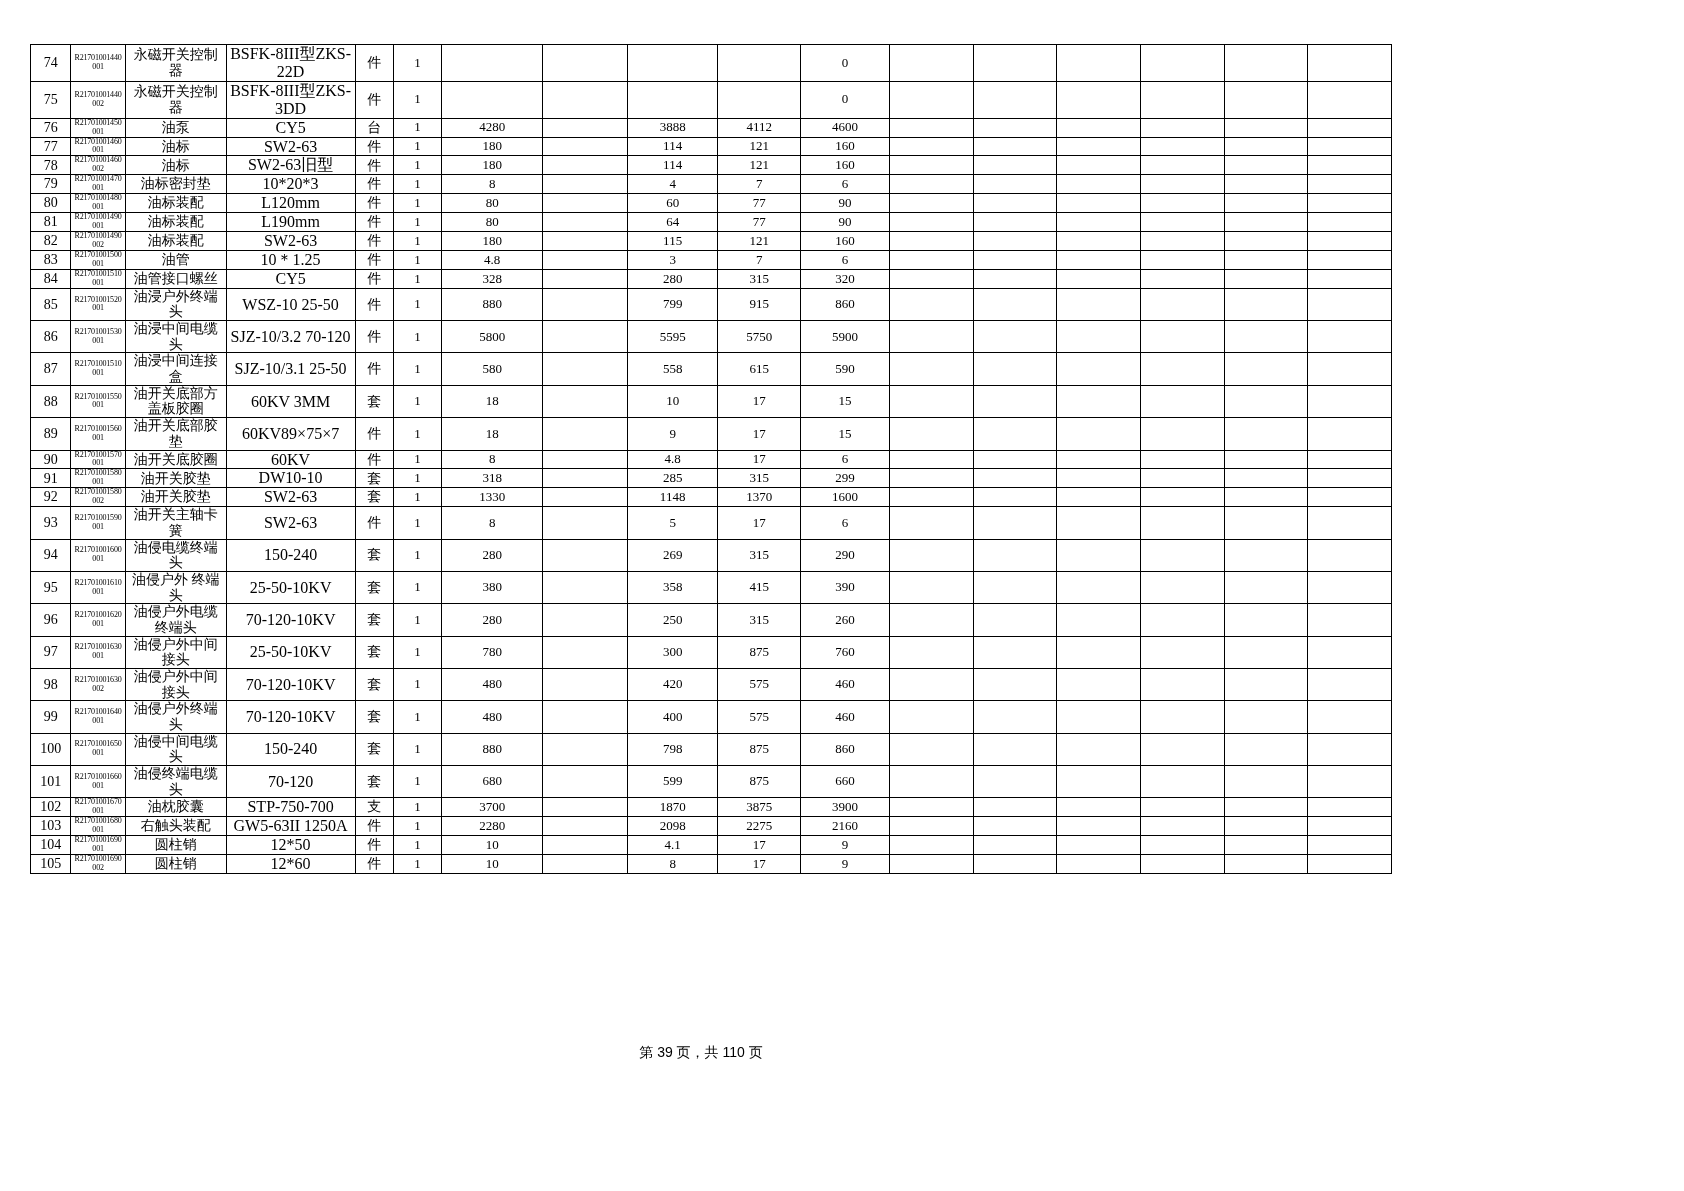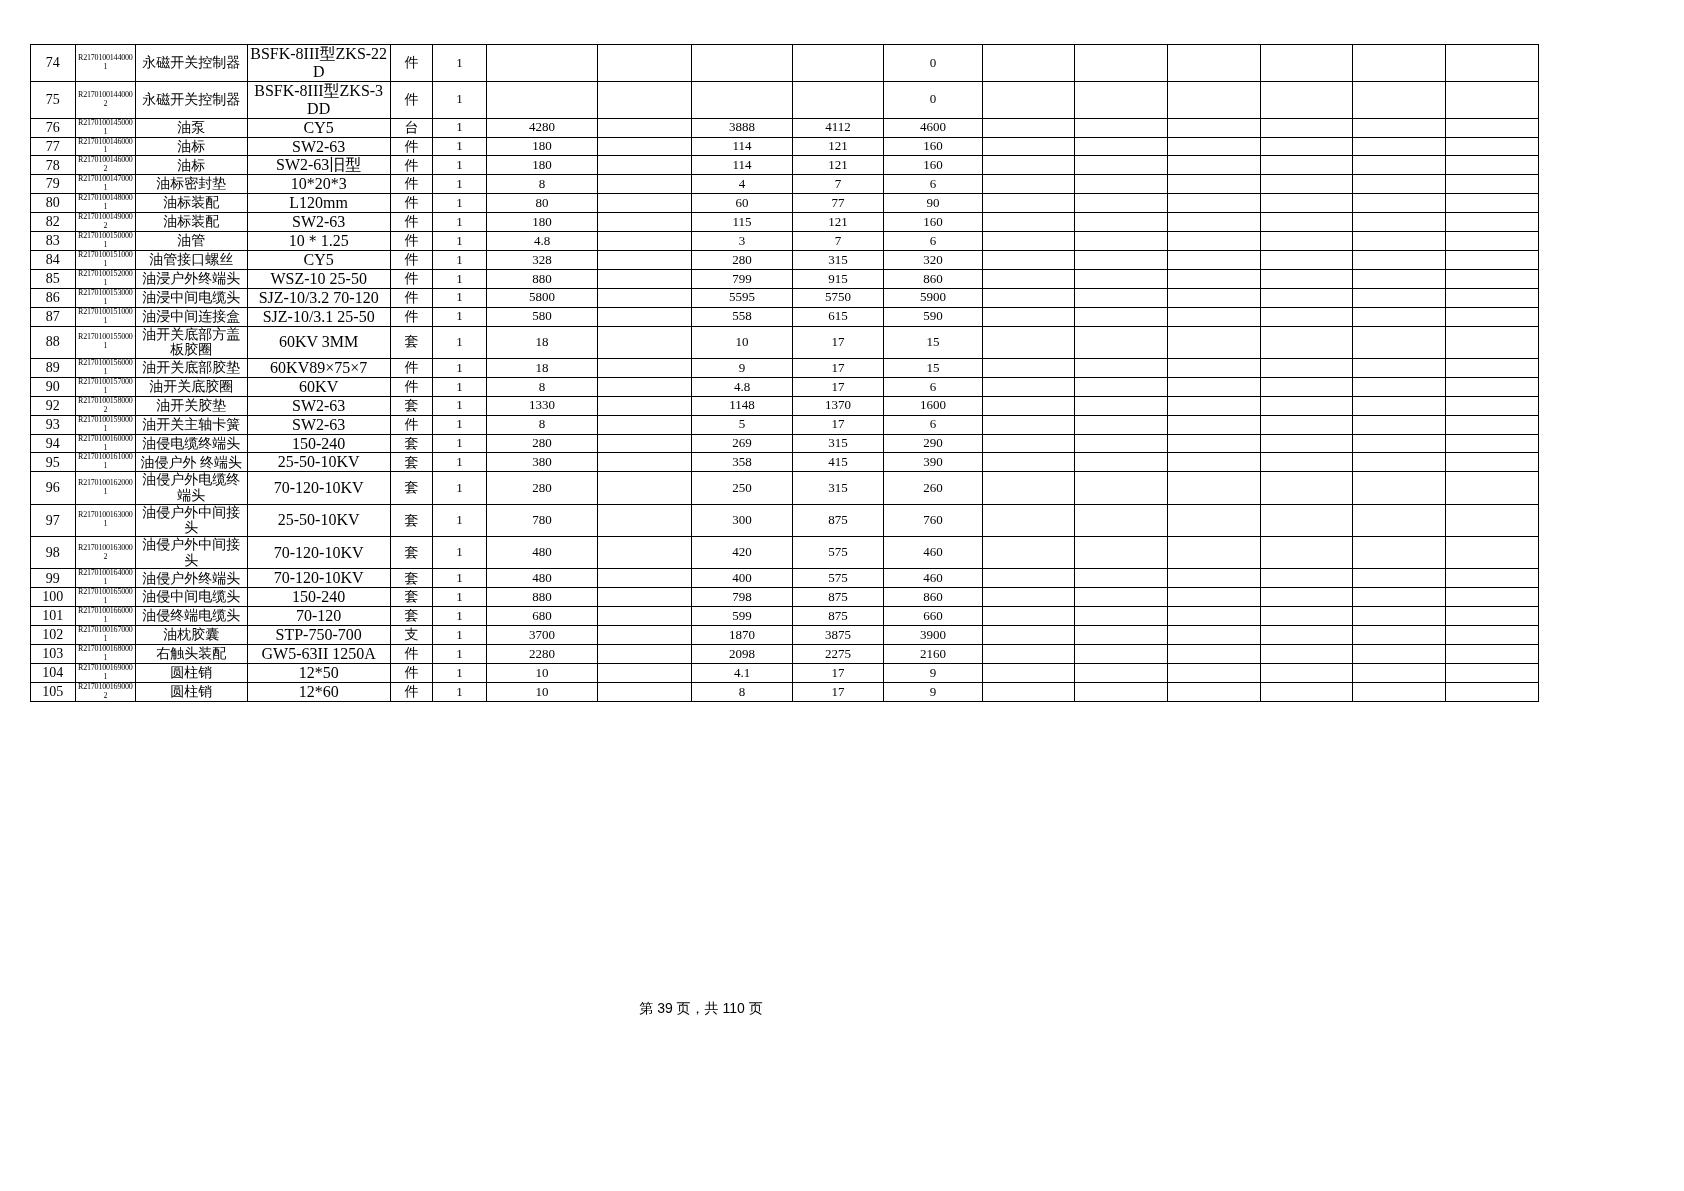--- a/index.html
+++ b/index.html
@@ -22,21 +22,21 @@
   }
   .table-wrap {
     position: absolute;
     left: 30px;
     top: 44px;
     width: 1509px;
   }
   table.sheet {
     border-collapse: collapse;
     table-layout: fixed;
-    width: 1509px;
+    width: 1362px;
     font-size: 13px;
   }
   table.sheet td {
     border: 1px solid #000000;
     padding: 0 2px;
     text-align: center;
     vertical-align: middle;
     line-height: 1.12;
     overflow: hidden;
     word-break: break-all;
@@ -60,21 +60,21 @@
   td.name  { font-size: 14px; }
   td.spec  { font-size: 16px; font-family: "Liberation Serif", serif; }
   td.unit  { font-size: 14px; }
   td.qty   { font-size: 13px; }
   td.num   { font-size: 13px; }
   td.blank { }
 
   .footer {
     position: absolute;
     left: 0;
-    top: 1000px;
+    top: 1044px;
     width: 1402px;
     text-align: center;
     font-size: 14px;
     font-family: "Liberation Sans", sans-serif;
   }
 </style>
 </head>
 <body>
 
 <div class="page">
@@ -228,20 +228,39 @@
             <td class="num">77</td>
             <td class="num">90</td>
             <td class="blank">&nbsp;</td>
             <td class="blank">&nbsp;</td>
             <td class="blank">&nbsp;</td>
             <td class="blank">&nbsp;</td>
             <td class="blank">&nbsp;</td>
             <td class="blank">&nbsp;</td>
           </tr>
           <tr>
+            <td class="idx">81</td>
+            <td class="code">R21701001490001</td>
+            <td class="name">油标装配</td>
+            <td class="spec">L190mm</td>
+            <td class="unit">件</td>
+            <td class="qty">1</td>
+            <td class="num">80</td>
+            <td class="num"></td>
+            <td class="num">64</td>
+            <td class="num">77</td>
+            <td class="num">90</td>
+            <td class="blank">&nbsp;</td>
+            <td class="blank">&nbsp;</td>
+            <td class="blank">&nbsp;</td>
+            <td class="blank">&nbsp;</td>
+            <td class="blank">&nbsp;</td>
+            <td class="blank">&nbsp;</td>
+          </tr>
+          <tr>
             <td class="idx">82</td>
             <td class="code">R21701001490002</td>
             <td class="name">油标装配</td>
             <td class="spec">SW2-63</td>
             <td class="unit">件</td>
             <td class="qty">1</td>
             <td class="num">180</td>
             <td class="num"></td>
             <td class="num">115</td>
             <td class="num">121</td>
@@ -391,20 +410,39 @@
             <td class="code">R21701001570001</td>
             <td class="name">油开关底胶圈</td>
             <td class="spec">60KV</td>
             <td class="unit">件</td>
             <td class="qty">1</td>
             <td class="num">8</td>
             <td class="num"></td>
             <td class="num">4.8</td>
             <td class="num">17</td>
             <td class="num">6</td>
+            <td class="blank">&nbsp;</td>
+            <td class="blank">&nbsp;</td>
+            <td class="blank">&nbsp;</td>
+            <td class="blank">&nbsp;</td>
+            <td class="blank">&nbsp;</td>
+            <td class="blank">&nbsp;</td>
+          </tr>
+          <tr>
+            <td class="idx">91</td>
+            <td class="code">R21701001580001</td>
+            <td class="name">油开关胶垫</td>
+            <td class="spec">DW10-10</td>
+            <td class="unit">套</td>
+            <td class="qty">1</td>
+            <td class="num">318</td>
+            <td class="num"></td>
+            <td class="num">285</td>
+            <td class="num">315</td>
+            <td class="num">299</td>
             <td class="blank">&nbsp;</td>
             <td class="blank">&nbsp;</td>
             <td class="blank">&nbsp;</td>
             <td class="blank">&nbsp;</td>
             <td class="blank">&nbsp;</td>
             <td class="blank">&nbsp;</td>
           </tr>
           <tr>
             <td class="idx">92</td>
             <td class="code">R21701001580002</td>

